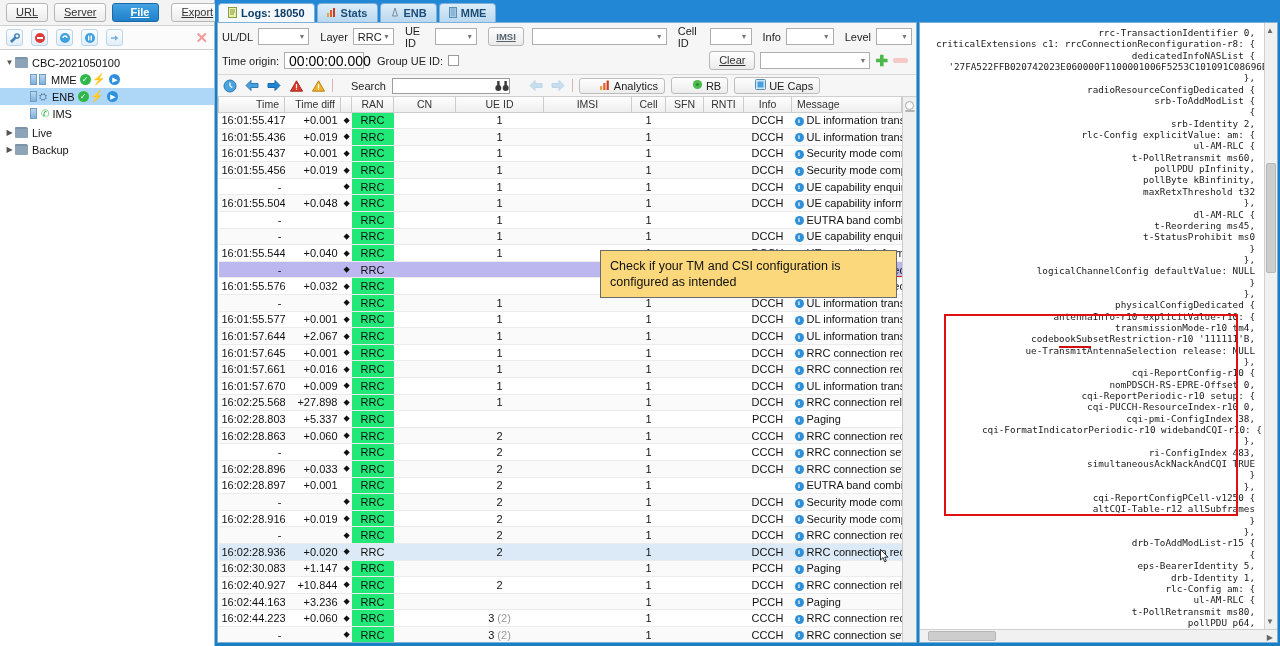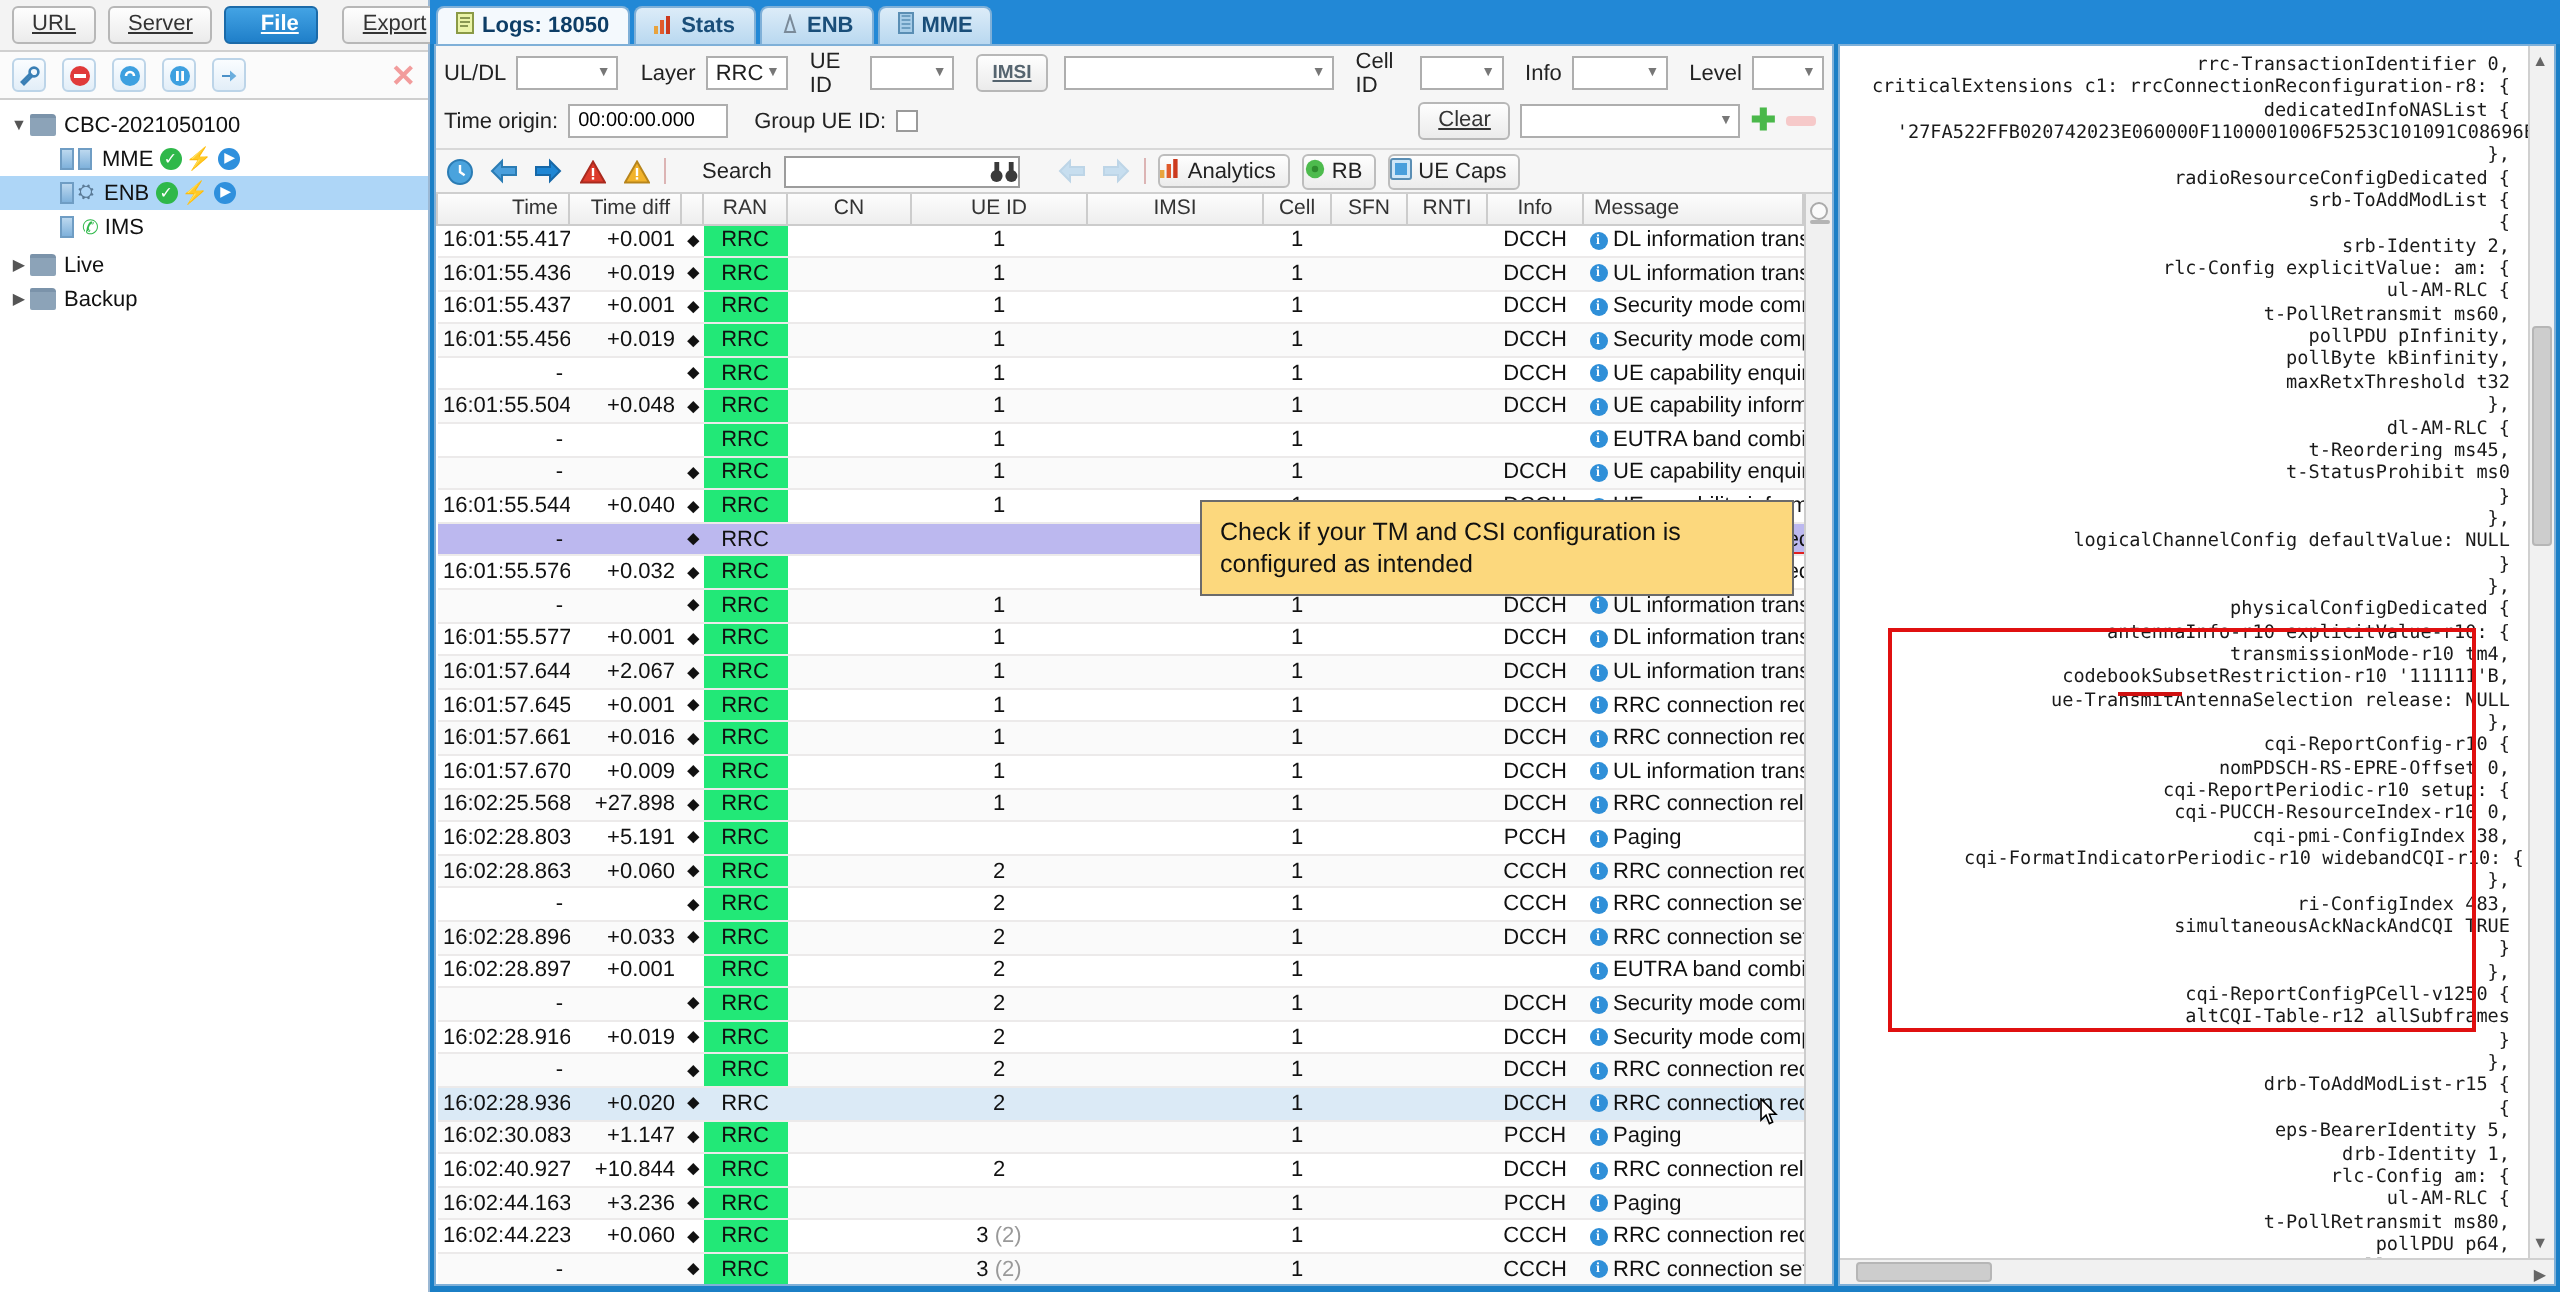--- a/index.html
+++ b/index.html
@@ -60,29 +60,29 @@
   .tab.active { background:#f4f9fd; color:#0d3d66; }
   .cbody { flex:1; background:#fff; border:1px solid #7fb0d8; margin:0 2px 3px 2px;
            display:flex; flex-direction:column; overflow:hidden; }
   .filterbar { background:#f6f6f6; border-bottom:1px solid #d8d8d8; padding: 3px 4px; }
   .frow { display:flex; align-items:center; gap:5px; height:21px; }
   .flabel { font-size:11px; color:#222; }
   .fsel { height:17px; border:1px solid #aeaeae; background:#fff; display:flex; align-items:center;
           justify-content:flex-end; padding-right:3px; font-size:10px; color:#888; }
   .fsel .cv { flex:1; padding-left:4px; color:#222; text-align:left; font-size:11px;}
   .caret { font-size:7px; color:#777; }
-  .ftext { height:17px; border:1px solid #aeaeae; background:#fff; font-size:10px; padding: 0 4px;
+  .ftext { height:17px; border:1px solid #aeaeae; background:#fff; font-size:14px; padding: 0 4px;
            display:flex; align-items:center; }
   .cbx { width:11px; height:11px; border:1px solid #9a9a9a; background:#fff; }
   .srow { height:22px; display:flex; align-items:center; gap:6px; padding: 2px 4px;
           background:#f6f6f6; border-bottom:1px solid #cfcfcf; }
   .ribtn { width:16px; height:16px; display:flex; align-items:center; justify-content:center; font-size:12px; }
   .vdiv { width:1px; height:13px; background:#c88; opacity:.6; }
   .tbtn { display:flex; align-items:center; gap:3px; border:1px solid #bdbdbd; border-radius:3px;
-          background:linear-gradient(#fefefe,#ececec); padding:1px 6px 1px 0; font-size:11px; color:#222; }
+          background:linear-gradient(#fefefe,#ececec); padding:1px 6px 1px 20px; font-size:11px; color:#222; }
   .searchbox { width:118px; height:16px; border:1px solid #9c9c9c; background:#fff; }
 
   
   .tablewrap { flex:1; display:flex; overflow:hidden; position:relative; background:#fff; }
   table.logs { border-collapse:collapse; width:690px; table-layout:fixed; font-size:11px; }
   table.logs th { background:linear-gradient(#fdfdfd,#eeeeee); border:1px solid #cccccc;
                   border-top:none; font-weight:normal; color:#333; height:15px; font-size:10.5px;
                   padding:0 5px; position:relative; }
   table.logs td { border-bottom:1px solid #eceaea; height:16.6px; padding:0 3px; color:#111;
                   white-space:nowrap; overflow:hidden; }
@@ -690,21 +690,21 @@
                 <td class="c-ueid">1</td>
                 <td class="c-imsi"></td>
                 <td class="c-cell">1</td>
                 <td class="c-sfn"></td>
                 <td class="c-rnti"></td>
                 <td class="c-info">DCCH</td>
                 <td class="c-msg"><span class="ibadge">i</span><span class="">RRC connection release</span></td>
               </tr>
               <tr>
                 <td class="c-time">16:02:28.803</td>
-                <td class="c-diff">+5.191</td>
+                <td class="c-diff">+5.337</td>
                 <td class="c-arrow"><span>⬥</span></td>
                 <td class="c-ran">RRC</td>
                 <td class="c-cn"></td>
                 <td class="c-ueid"></td>
                 <td class="c-imsi"></td>
                 <td class="c-cell">1</td>
                 <td class="c-sfn"></td>
                 <td class="c-rnti"></td>
                 <td class="c-info">PCCH</td>
                 <td class="c-msg"><span class="ibadge">i</span><span class="">Paging</span></td>

